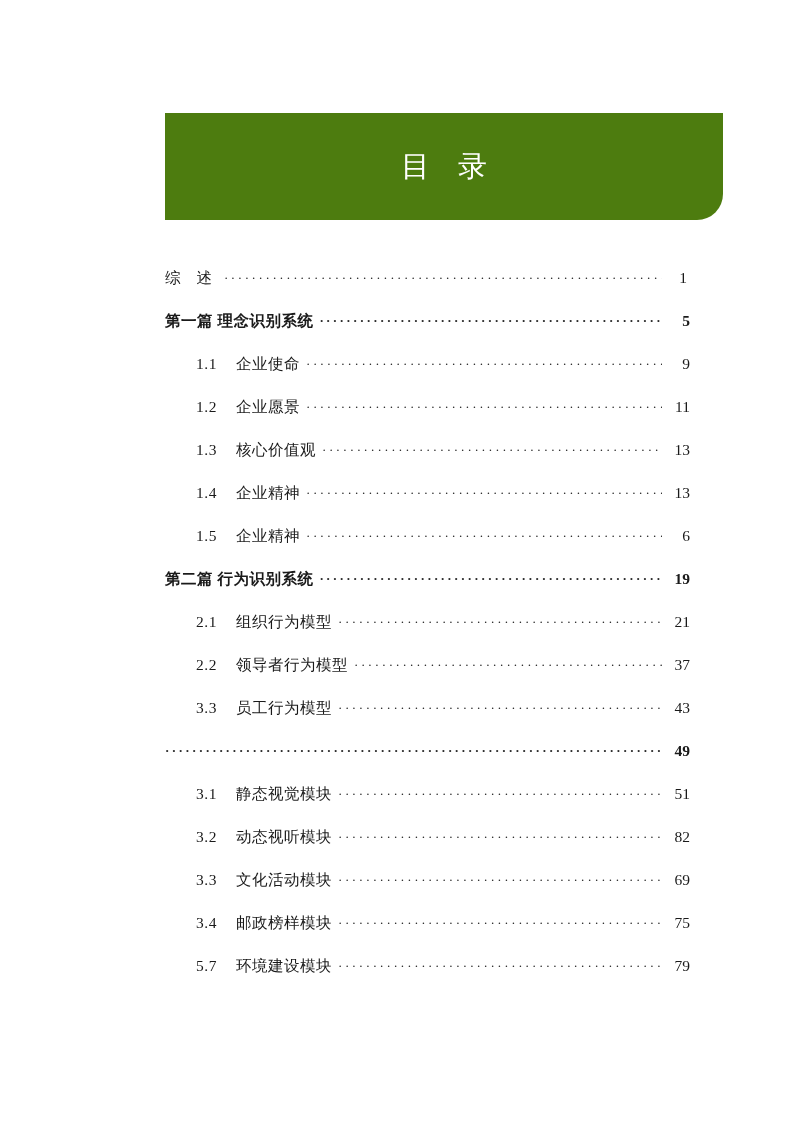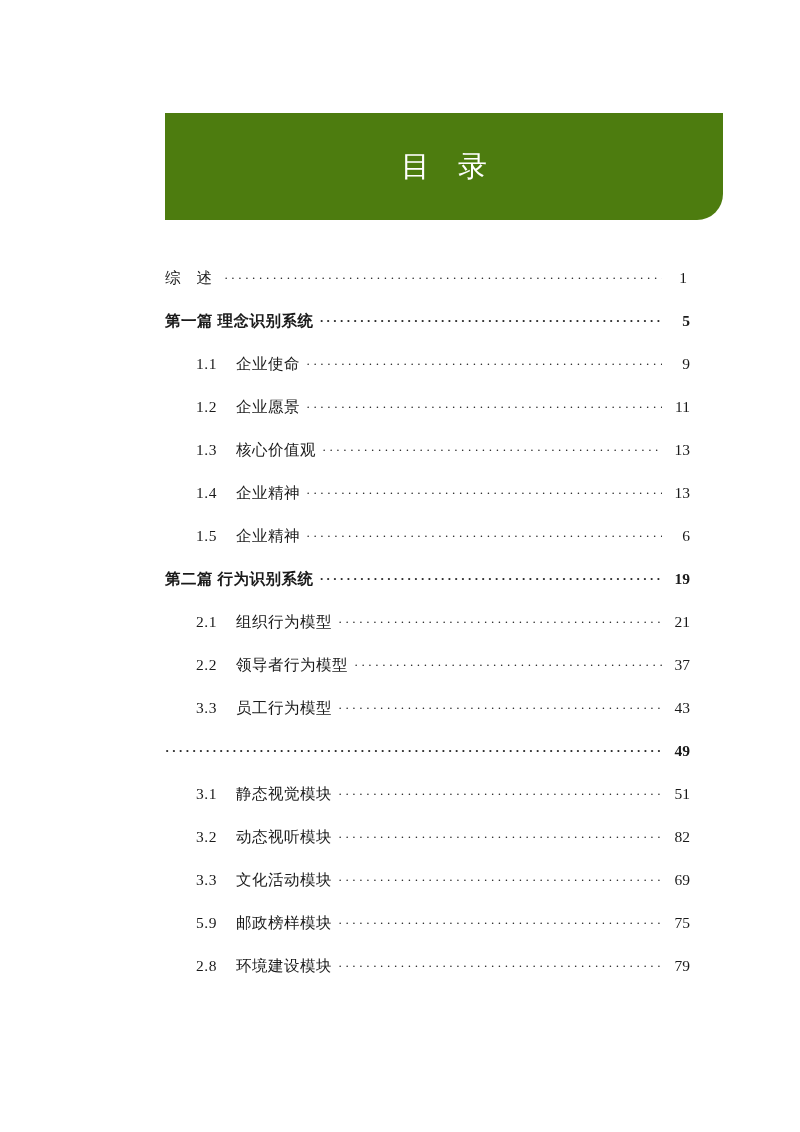--- a/index.html
+++ b/index.html
@@ -183,24 +183,24 @@
         <span class="label"><span class="num">3.2</span><span>动态视听模块</span></span>
         <span class="dots">····································································································································</span>
         <span class="page-num">82</span>
       </div>
       <div class="toc-row lvl-sub">
         <span class="label"><span class="num">3.3</span><span>文化活动模块</span></span>
         <span class="dots">····································································································································</span>
         <span class="page-num">69</span>
       </div>
       <div class="toc-row lvl-sub">
-        <span class="label"><span class="num">5.9</span><span>邮政榜样模块</span></span>
+        <span class="label"><span class="num">3.4</span><span>邮政榜样模块</span></span>
         <span class="dots">····································································································································</span>
         <span class="page-num">75</span>
       </div>
       <div class="toc-row lvl-sub">
-        <span class="label"><span class="num">2.8</span><span>环境建设模块</span></span>
+        <span class="label"><span class="num">5.7</span><span>环境建设模块</span></span>
         <span class="dots">····································································································································</span>
         <span class="page-num">79</span>
       </div>
     </div>
 
 </div>
 
 </body></html>

